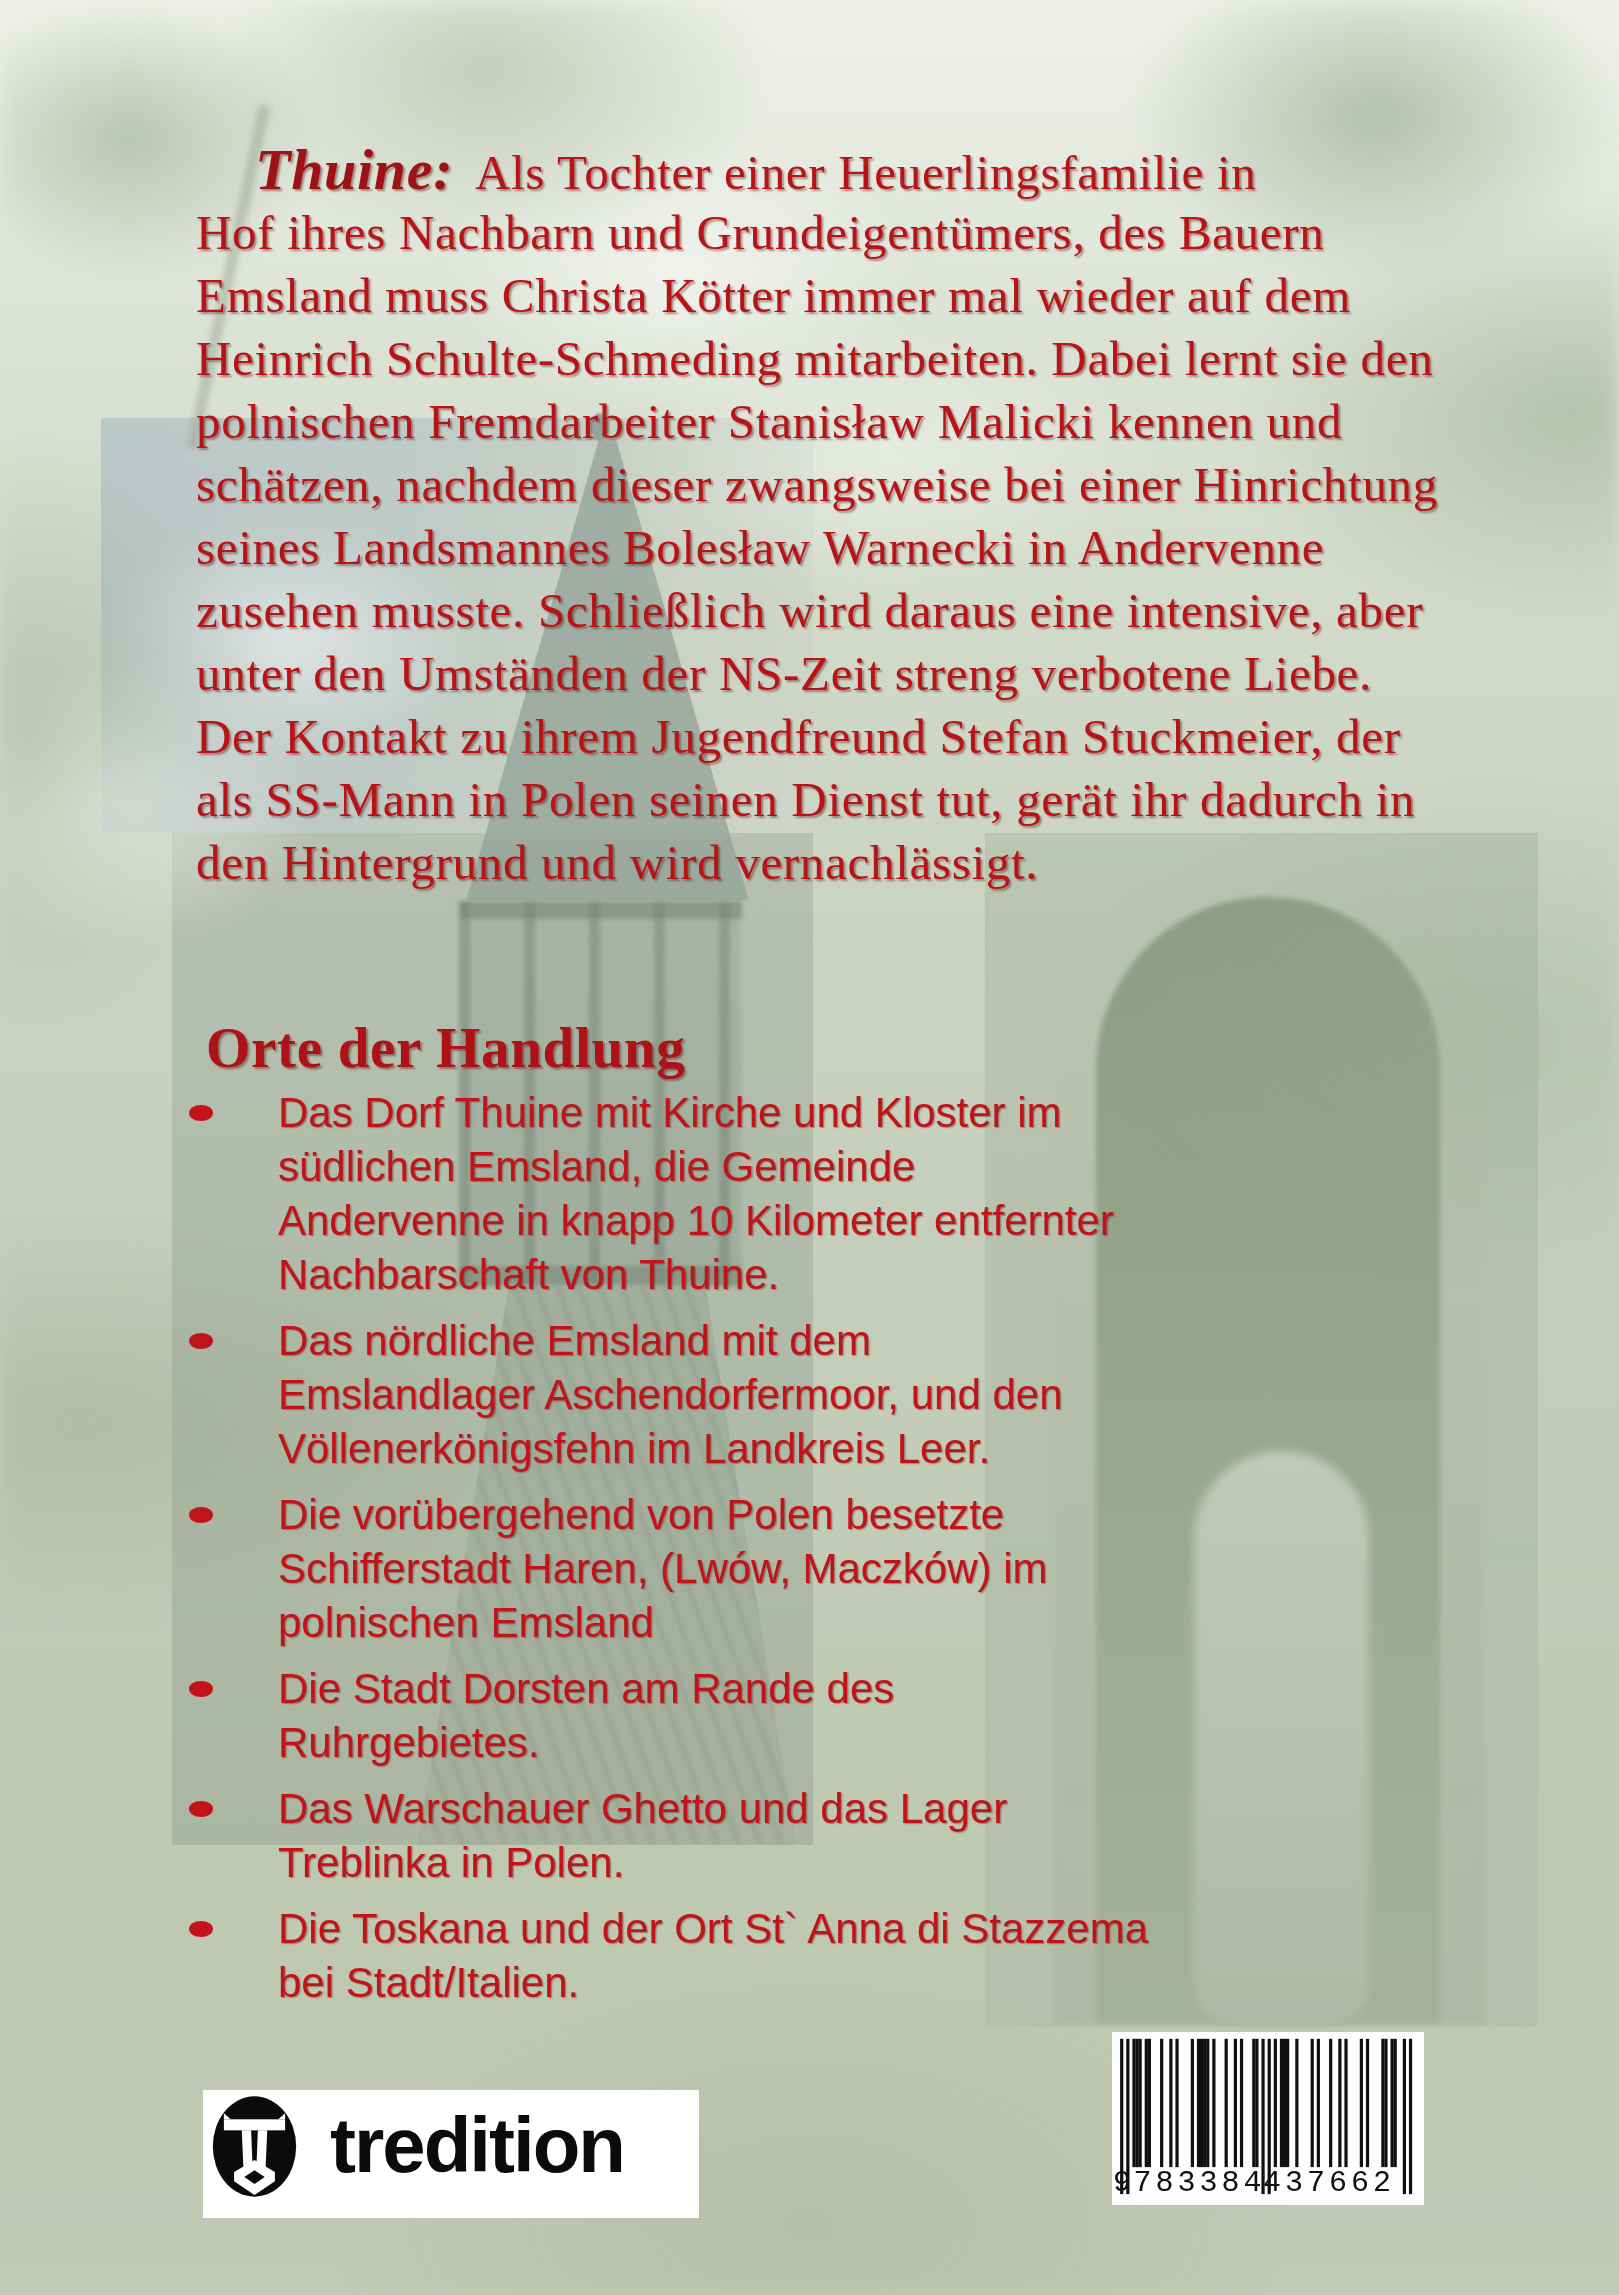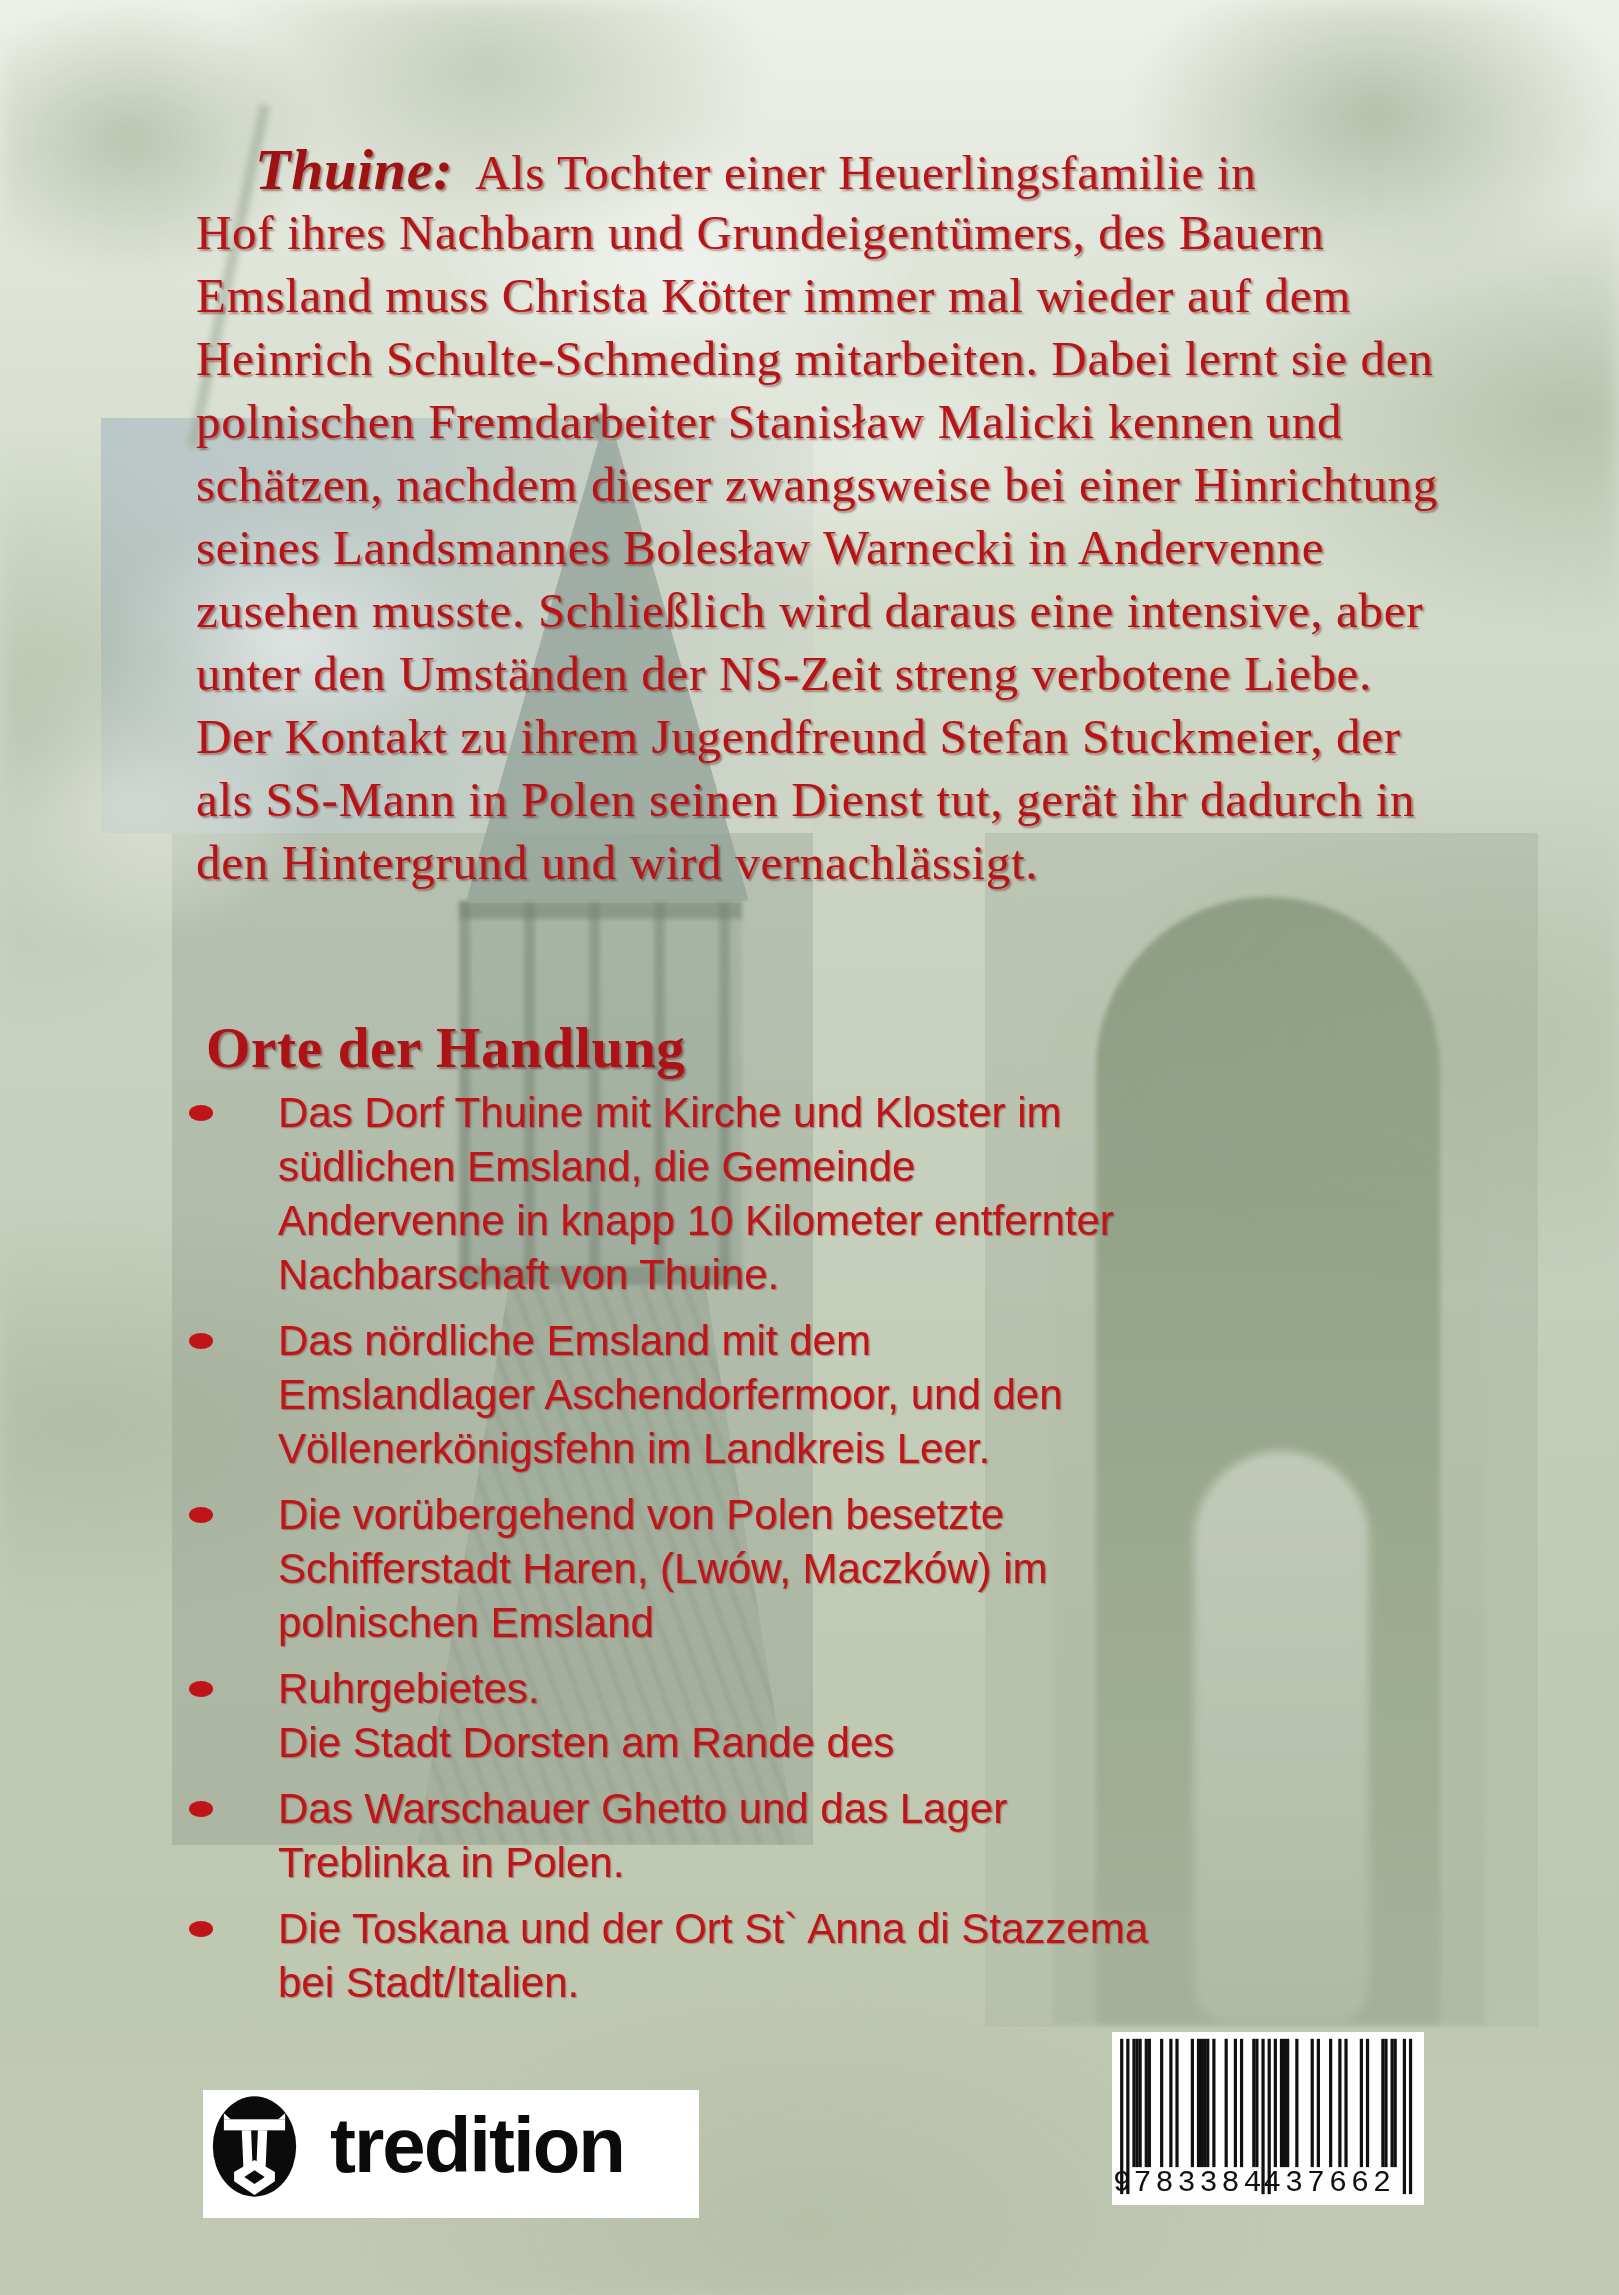--- a/index.html
+++ b/index.html
@@ -167,22 +167,22 @@
         <span class="dot-col"></span>
         <div class="loc-lines">
           <div class="loc-line">Die vorübergehend von Polen besetzte</div>
           <div class="loc-line">Schifferstadt Haren, (Lwów, Maczków) im</div>
           <div class="loc-line">polnischen Emsland</div>
         </div>
       </div>
       <div class="loc-item">
         <span class="dot-col"></span>
         <div class="loc-lines">
+          <div class="loc-line">Die Stadt Dorsten am Rande des</div>
           <div class="loc-line">Ruhrgebietes.</div>
-          <div class="loc-line">Die Stadt Dorsten am Rande des</div>
         </div>
       </div>
       <div class="loc-item">
         <span class="dot-col"></span>
         <div class="loc-lines">
           <div class="loc-line">Das Warschauer Ghetto und das Lager</div>
           <div class="loc-line">Treblinka in Polen.</div>
         </div>
       </div>
       <div class="loc-item">

